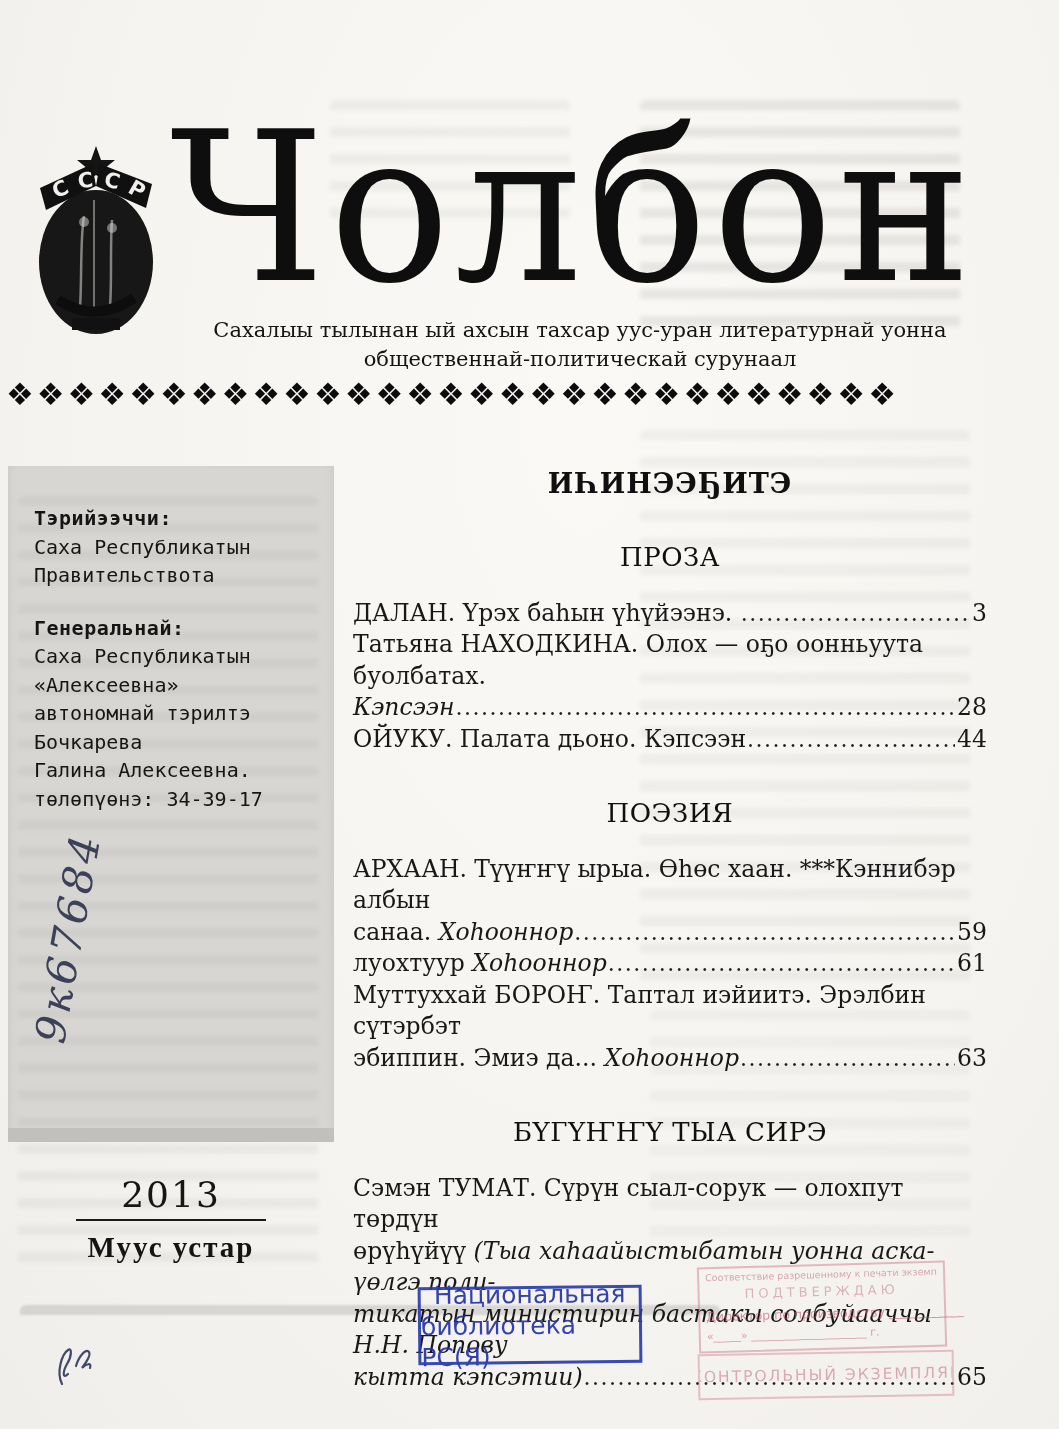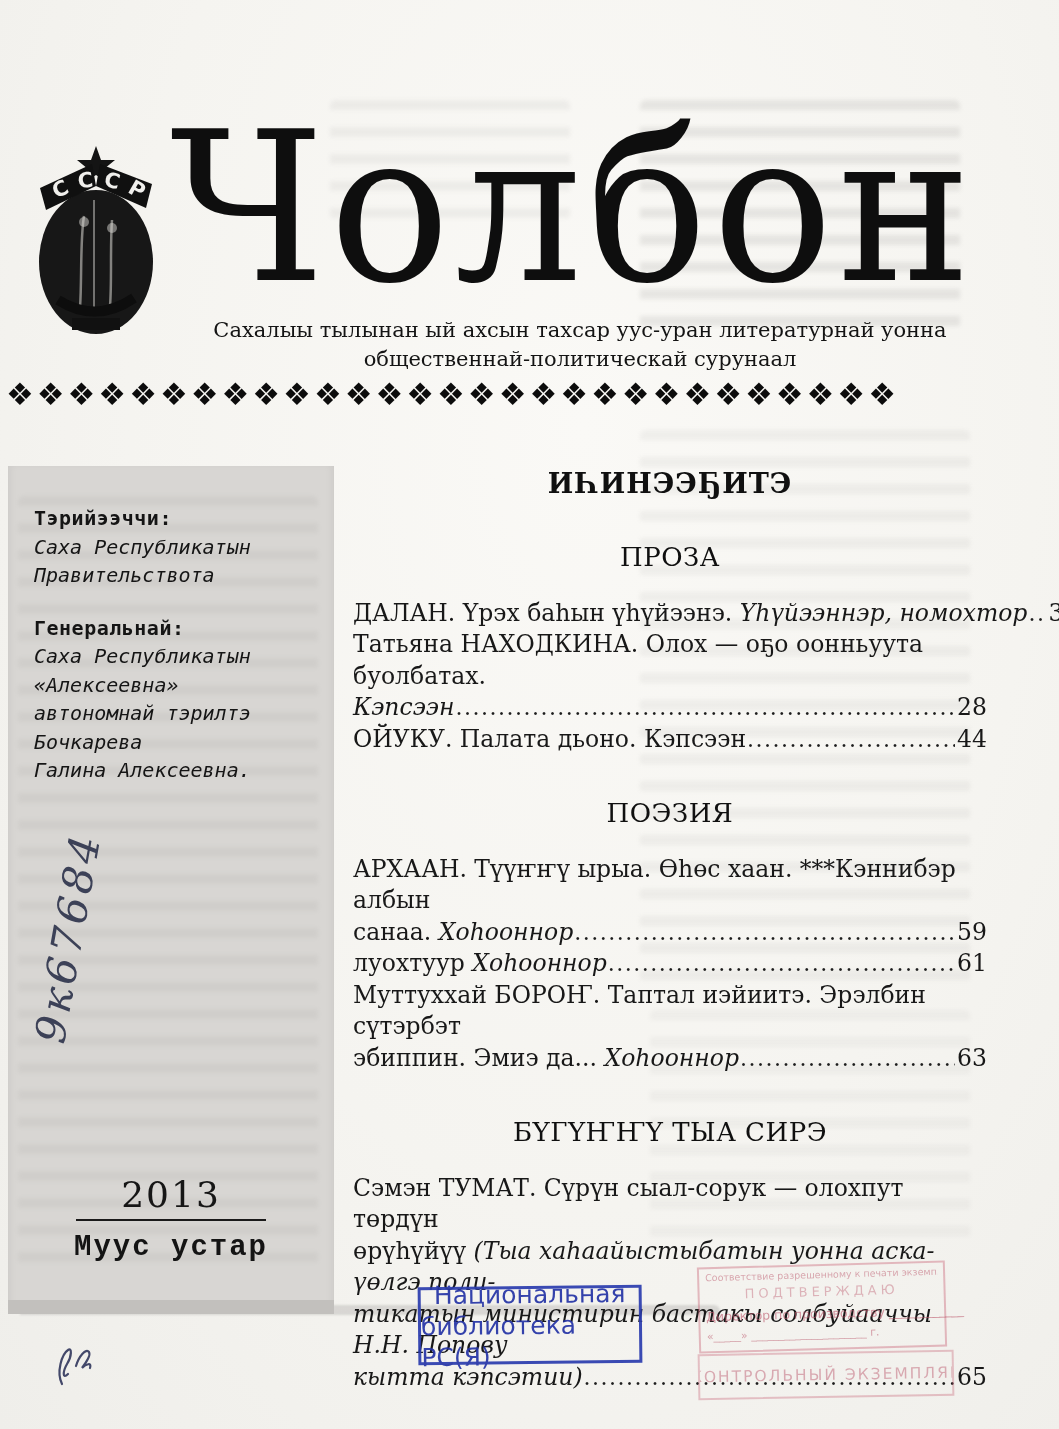--- a/index.html
+++ b/index.html
@@ -40,43 +40,43 @@
   }
   .ornament{
     position:absolute; left:6px; top:376px; width:1005px;
     font-family:"DejaVu Sans", sans-serif;
     font-size:31px; letter-spacing:3px; color:#0c0c0c;
     white-space:nowrap; overflow:hidden;
   }
 
   
   .pub-col{
-    position:absolute; left:8px; top:466px; width:326px; height:848px;
+    position:absolute; left:8px; top:466px; width:326px; height:676px;
     background:#d8d6d3;
     box-shadow:inset 0 -4px 10px rgba(0,0,0,0.08);
     font-family:"DejaVu Sans Mono", monospace;
   }
   .pub-col::after{
     content:""; position:absolute; left:0; bottom:0; width:100%; height:14px;
     background:#c2c0bd;
   }
   .pub-text{position:absolute; left:26px; top:38px; font-size:20px; line-height:28.5px; color:#151515;}
   .pub-label{font-weight:bold; letter-spacing:0.5px;}
-  .pub-it{font-style:italic;}
+  .pub-it{}
   .pub-gap{height:24px;}
   .hand-code{
     position:absolute; left:-58px; top:890px; width:260px;
     transform:rotate(-80deg);
     font-family:"DejaVu Serif", serif; font-style:italic;
     font-size:42px; letter-spacing:4px; color:#3c4157;
   }
   .year-block{position:absolute; left:0; top:708px; width:100%; text-align:center;}
   .year{font-family:"DejaVu Serif", serif; font-size:36px; color:#161616; letter-spacing:2px;}
   .year-rule{width:190px; border:none; border-top:2.5px solid #1a1a1a; margin:4px auto 10px auto;}
-  .month{font-family:Liberation Mono, monospace; font-weight:bold; font-size:29px; letter-spacing:2px; color:#141414;}
+  .month{font-family:Liberation Serif, serif; font-weight:bold; font-size:29px; letter-spacing:2px; color:#141414;}
 
   
   .toc{position:absolute; left:353px; top:468px; width:634px;}
   .toc-title{
     text-align:center; font-weight:bold; font-size:27px;
     letter-spacing:1px; color:#101010;
   }
   .toc-section{margin-top:42px;}
   .sec-head{
     text-align:center; font-weight:normal; font-size:26px;
@@ -165,39 +165,40 @@
       <div class="pub-label">Тэрийээччи:</div>
       <div class="pub-it">Саха Республикатын</div>
       <div class="pub-it">Правительствота</div>
       <div class="pub-gap"></div>
       <div class="pub-label">Генеральнай:</div>
       <div class="pub-it">Саха Республикатын</div>
       <div class="pub-it">«Алексеевна»</div>
       <div class="pub-it">автономнай тэрилтэ</div>
       <div class="pub-it">Бочкарева</div>
       <div class="pub-it">Галина Алексеевна.</div>
+      <div class="pub-it">төлөпүөнэ: 34-39-17</div>
     </div>
     <div class="year-block">
       <div class="year">2013</div>
       <hr class="year-rule">
       <div class="month">Муус устар</div>
     </div>
   </div>
 
   <div class="hand-code">9к67684</div>
 
   <div class="toc">
     <div class="toc-title">ИҺИНЭЭҔИТЭ</div>
     <div id="toc-sections">
         <div class="toc-section">
           <div class="sec-head">
             <div>ПРОЗА</div>
           </div>
           <div class="entry">
-            <div class="line last"><span>ДАЛАН. Үрэх баһын үһүйээнэ. </span><span class="it">Үһүйээннэр, номохтор</span><span class="dots"></span><span class="page-num">3</span></div>
+            <div class="line last"><span>ДАЛАН. Үрэх баһын үһүйээнэ. </span><span class="dots"></span><span class="page-num">3</span></div>
           </div>
           <div class="entry">
             <div class="line"><span>Татьяна НАХОДКИНА. Олох — оҕо оонньуута буолбатах.</span></div>
             <div class="line last"><span class="it">Кэпсээн</span><span class="dots"></span><span class="page-num">28</span></div>
           </div>
           <div class="entry">
             <div class="line last"><span>ОЙУКУ. Палата дьоно. Кэпсээн</span><span class="dots"></span><span class="page-num">44</span></div>
           </div>
         </div>
         <div class="toc-section">

